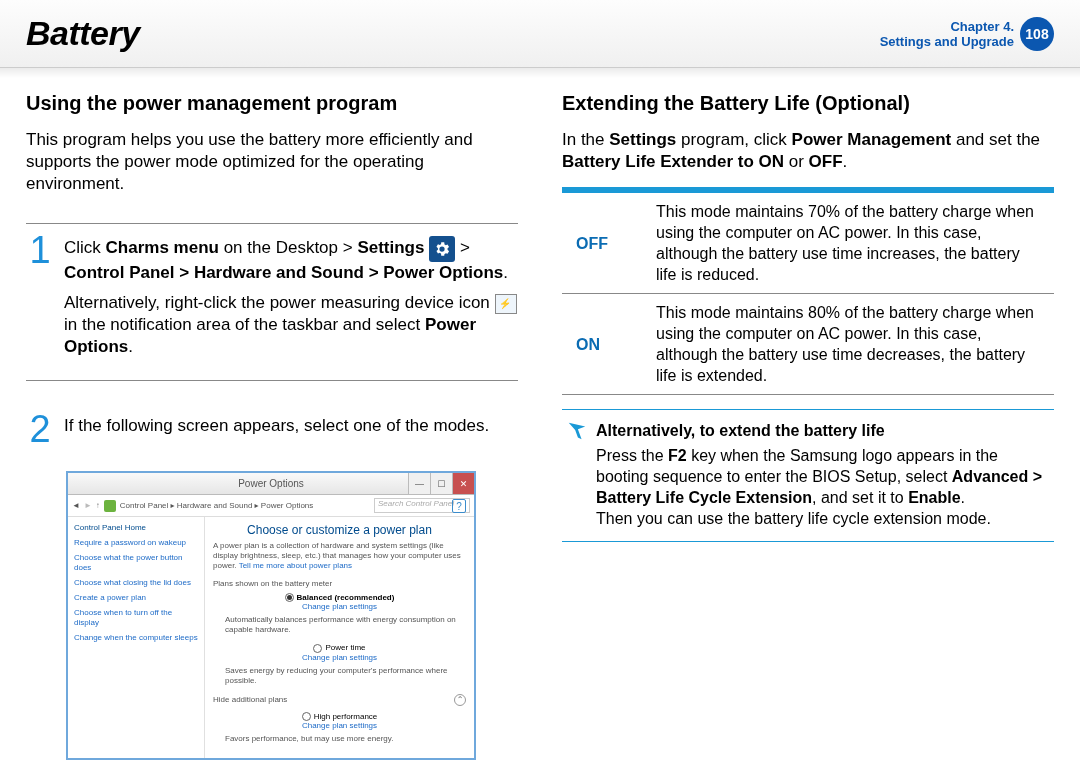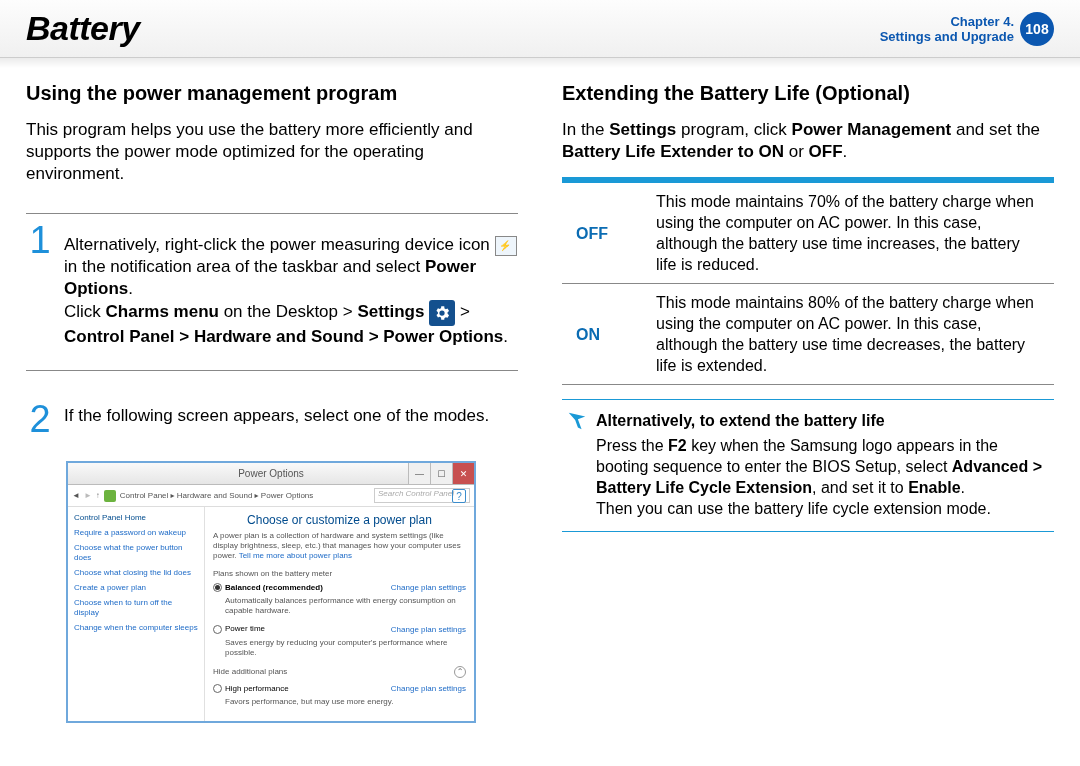--- a/index.html
+++ b/index.html
@@ -1,17 +1,17 @@
 <!DOCTYPE html>
 <html><head>
 <meta charset="utf-8">
 <style>
   * { margin:0; padding:0; box-sizing:border-box; }
   body { font-family: Arial, Helvetica, sans-serif; width:1080px; height:766px; background:#fff; position:relative; overflow:hidden; color:#000; }
-  .header { position:relative; height:58px; border-bottom:1px solid #ccc; background:linear-gradient(#fdfdfd,#f0f0f0); padding:0 26px; display:flex; align-items:center; justify-content:space-between; }
+  .header { position:relative; height:68px; border-bottom:1px solid #ccc; background:linear-gradient(#fdfdfd,#f0f0f0); padding:0 26px; display:flex; align-items:center; justify-content:space-between; }
   .header h1 { font-size:34px; font-weight:900; font-style:italic; color:#000; letter-spacing:-0.5px; }
   .chapter { text-align:right; display:flex; align-items:center; gap:0; }
   .chapter-text { font-size:13px; font-weight:700; color:#0b57b0; line-height:15px; }
   .page-badge { width:34px; height:34px; border-radius:50%; background:#0b57b0; color:#fff; display:inline-flex; align-items:center; justify-content:center; font-size:14px; font-weight:700; margin-left:6px; }
   .shadow { height:10px; background:linear-gradient(rgba(0,0,0,0.08),transparent); }
   .content { display:flex; gap:44px; padding:14px 26px 16px 26px; }
   .col { width:50%; }
   h2 { font-size:20px; font-weight:700; margin-bottom:14px; }
   p { font-size:17px; line-height:22px; margin-bottom:10px; }
   .steplist { border-top:1px solid #888; border-bottom:1px solid #888; padding:8px 0 10px 0; margin-top:28px; margin-bottom:30px; }
@@ -29,21 +29,21 @@
   .ss-addr { height:22px; display:flex; align-items:center; background:#fff; border-bottom:1px solid #ddd; font-size:8px; color:#555; padding:0 4px; gap:4px; }
   .ss-addr-box { flex:1; display:flex; align-items:center; gap:4px; }
   .ss-search { width:96px; border:1px solid #ccc; height:15px; padding:0 3px; font-size:8px; color:#aaa; font-style:italic; }
   .ss-body { display:flex; }
   .ss-side { width:137px; border-right:1px solid #e0e0e0; padding:6px; font-size:8px; }
   .ss-side-title { color:#004b8d; margin-bottom:6px; }
   .ss-link { color:#1e6bc7; margin-bottom:5px; display:block; line-height:10px; }
   .ss-main { flex:1; padding:6px 8px; font-size:8px; }
   .ss-h { color:#004b8d; font-size:12px; margin-bottom:4px;text-align:center; }
   .ss-desc { color:#555; margin-bottom:8px; line-height:10px; }
-  .plan-row { display:flex; justify-content:space-between; align-items:flex-end; margin-bottom:4px; }
+  .plan-row { display:flex; justify-content:space-between; align-items:center; margin-bottom:4px;flex-direction:column; }
   .plan-row .nm { font-weight:700; }
   .plan-row .chg { color:#1e6bc7; }
   .plan-sub { color:#555; margin-left:12px; margin-bottom:8px; line-height:10px; }
   .hide-row { display:flex; align-items:center; justify-content:space-between; color:#555; margin:6px 0; }
   .circ { display:inline-flex; width:12px; height:12px; border:1px solid #999; border-radius:50%; align-items:center; justify-content:center; font-size:8px; }
 
   .ext-table { width:100%; border-collapse:collapse; font-size:16px; line-height:21px; margin-top:14px; margin-bottom:14px; }
   .ext-table th { height:6px; background:#1a99d6; padding:0; border:none; }
   .ext-table td { padding:8px 14px; border-bottom:1px solid #888; vertical-align:middle; }
   .ext-table td.lbl { color:#0b6cb3; font-weight:700; width:80px; }
@@ -72,35 +72,35 @@
 
 <div class="content">
   <div class="col">
     <h2>Using the power management program</h2>
     <p>This program helps you use the battery more efficiently and supports the power mode optimized for the operating environment.</p>
 
     <div class="steplist">
       <div class="step">
         <div class="step-num">1</div>
         <div class="step-body">
-          <div style="margin-top:8px;">
-            <span>Alternatively, right-click the power measuring device icon </span>
-            <span class="tray-icon">⚡</span>
-            <span> in the notification area of the taskbar and select </span>
-            <b>Power Options</b><span>.</span>
-          </div>
           <div>
             <span>Click </span><b>Charms menu</b><span> on the Desktop &gt; </span><b>Settings</b>
             <span class="gear-icon">
               <svg viewBox="0 0 24 24">
                   <path d="M19.4 13a7.5 7.5 0 000-2l2-1.6-2-3.4-2.4.9a7.4 7.4 0 00-1.7-1L15 3h-4l-.3 2.5a7.4 7.4 0 00-1.7 1l-2.4-.9-2 3.4L6.6 11a7.5 7.5 0 000 2l-2 1.6 2 3.4 2.4-.9a7.4 7.4 0 001.7 1L11 21h4l.3-2.5a7.4 7.4 0 001.7-1l2.4.9 2-3.4zM12 15.5A3.5 3.5 0 1115.5 12 3.5 3.5 0 0112 15.5z"></path>
                 </svg>
             </span>
             <span> &gt; </span>
             <b>Control Panel &gt; Hardware and Sound &gt; Power Options</b><span>.</span>
+          </div>
+          <div style="margin-top:8px;">
+            <span>Alternatively, right-click the power measuring device icon </span>
+            <span class="tray-icon">⚡</span>
+            <span> in the notification area of the taskbar and select </span>
+            <b>Power Options</b><span>.</span>
           </div>
         </div>
       </div>
     </div>
 
     <div class="step">
       <div class="step-num">2</div>
       <div class="step-body">If the following screen appears, select one of the modes.</div>
     </div>
 

